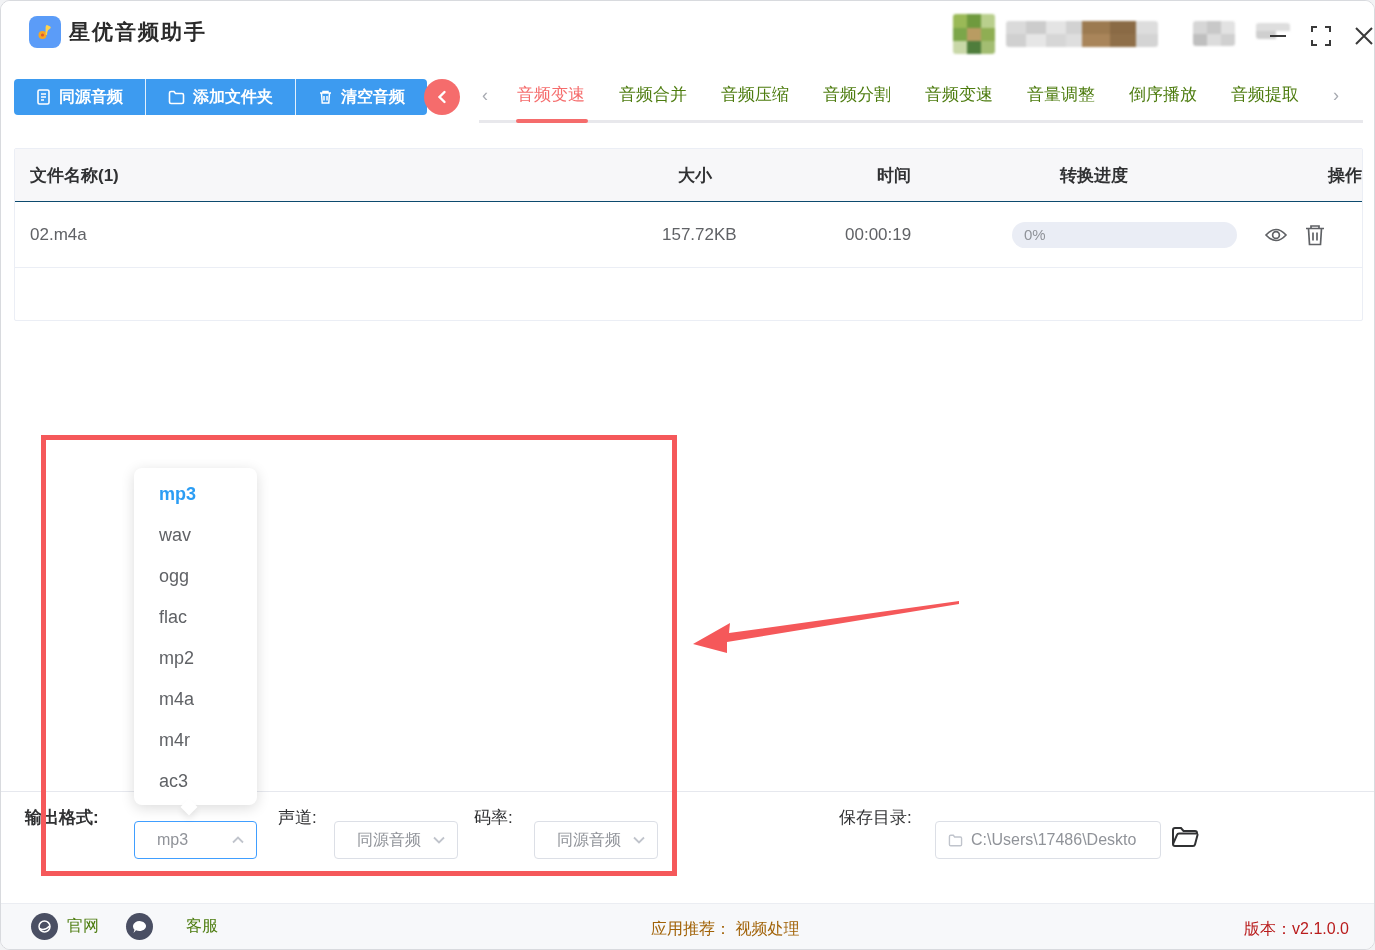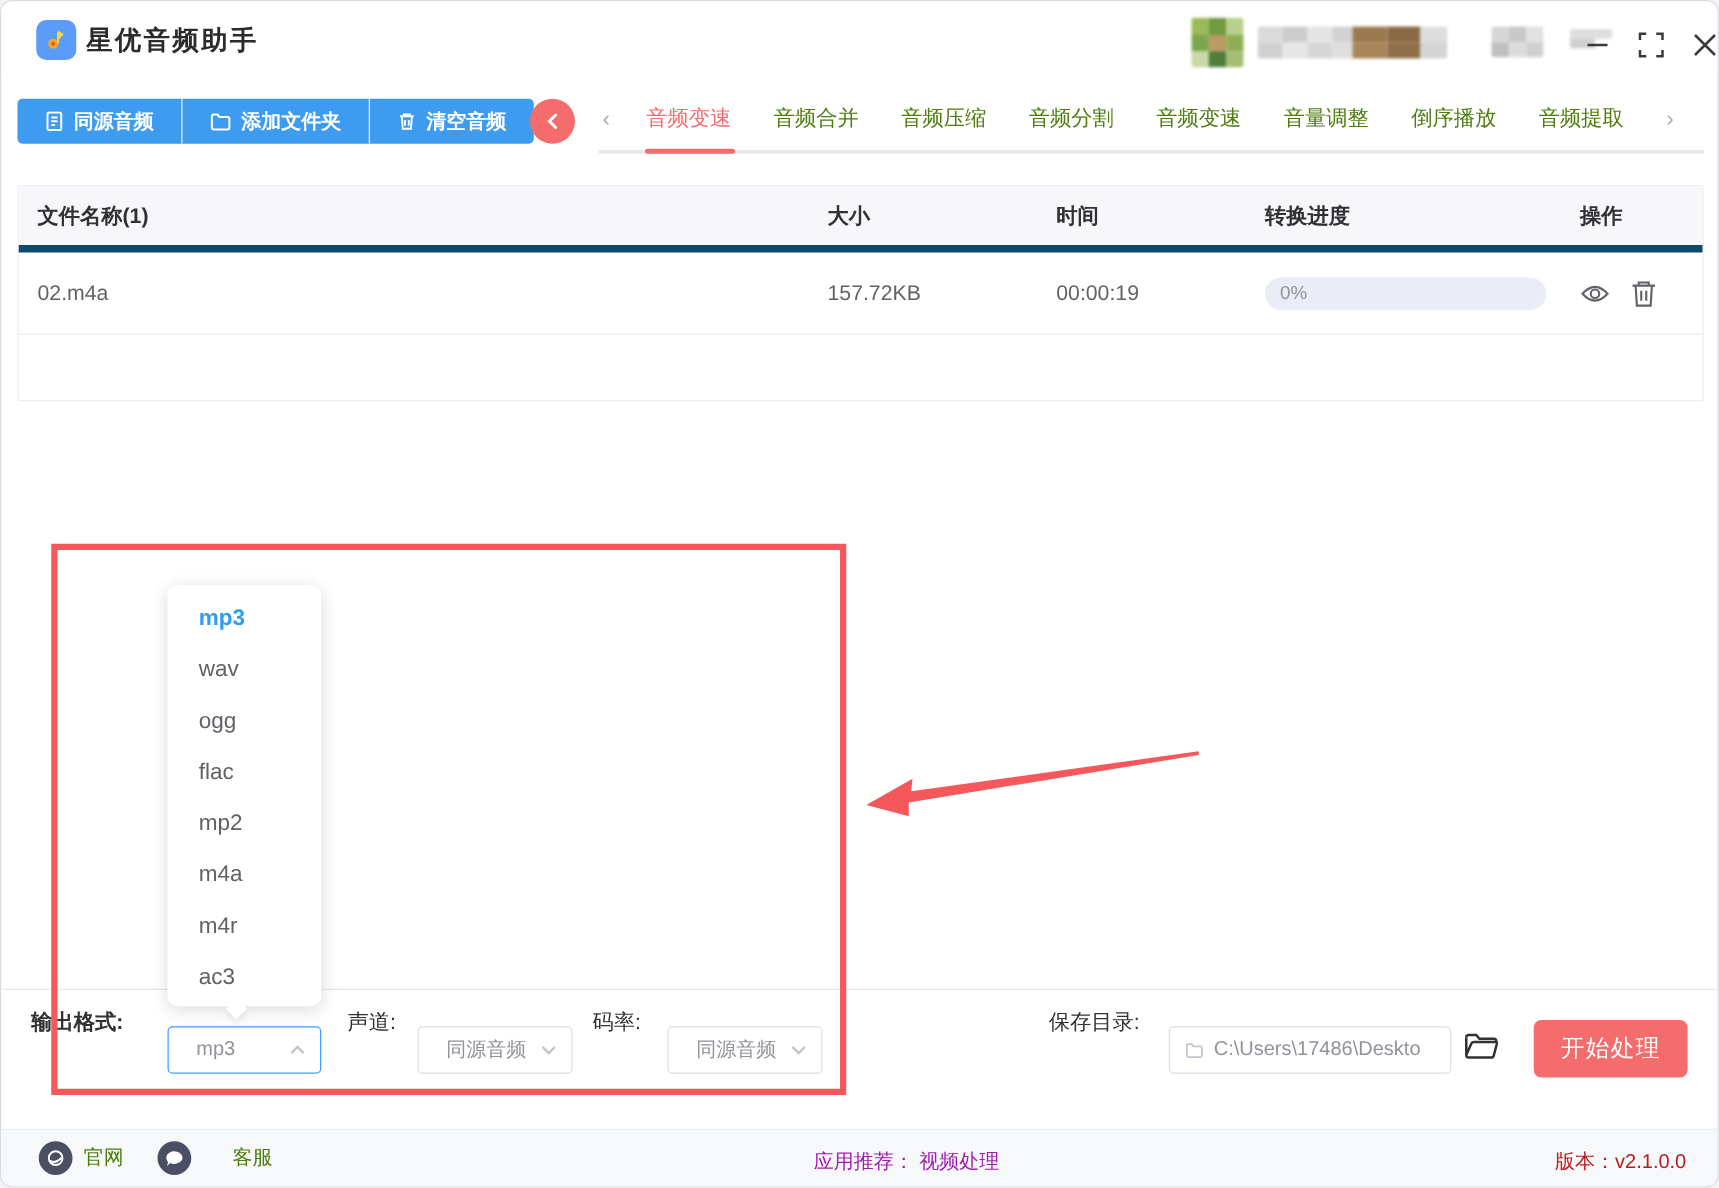--- a/index.html
+++ b/index.html
@@ -31,21 +31,21 @@
   .tab { font-size:17px; color:#4d7c0f; cursor:pointer; white-space:nowrap; }
   .tab.active { color:#f56c6c; }
   .tab-track { position:absolute; left:478px; top:119px; width:884px; height:3px; background:#e8e8ec; }
   .tab-indicator { position:absolute; left:515px; top:118px; width:72px; height:4px; border-radius:2px; background:#f56c6c; }
 
   
   .table { position:absolute; left:13px; top:147px; width:1349px; height:173px;
            border:1px solid #ebeef5; border-radius:2px; background:#fff; }
   .t-head { display:grid; grid-template-columns:632px 183px 167px 252px 1fr; height:53px;
             background:#f7f7f9; align-items:center; font-weight:700; font-size:17px; color:#303133;
-            border-bottom:6px solid #0c4a6e; }
+            border-bottom:1px solid #0c4a6e;gap:16px; }
   .t-head > div { padding-left:15px; }
   .t-row { display:grid; grid-template-columns:632px 183px 167px 252px 1fr; height:66px;
            align-items:center; font-size:17px; color:#606266; border-bottom:1px solid #ebeef5; }
   .t-row > div { padding-left:15px; }
   .progress-pill { width:225px; height:26px; border-radius:13px; background:#eaedf5; display:flex;
                    align-items:center; padding-left:12px; font-size:15px; color:#909399; }
   .op-icons { display:flex; gap:16px; align-items:center; }
   .op-icons svg { cursor:pointer; }
 
   
@@ -72,21 +72,21 @@
                background:#f56c6c; color:#fff; font-size:19px; display:flex; align-items:center;
                justify-content:center; cursor:pointer; letter-spacing:1px; }
 
   
   .footer { position:absolute; left:0; top:902px; width:100%; height:48px; background:#f7f8fa;
             border-top:1px solid #ebedf2; }
   .f-link { position:absolute; top:9px; display:flex; align-items:center; gap:9px; font-size:16px;
             color:#4d7c0f; cursor:pointer;justify-content:flex-end; }
   .f-circle { width:27px; height:27px; border-radius:50%; background:#4a4f63; display:flex;
               align-items:center; justify-content:center; color:#fff; }
-  .f-center { position:absolute; left:650px; top:15px; font-size:16px; color:#a21caf; }
+  .f-center { position:absolute; left:650px; top:15px; font-size:16px; color:#a16207; }
   .f-center .app-rec { cursor:pointer; }
   .f-version { position:absolute; right:25px; top:15px; font-size:16px; color:#b91c1c; }
 
   
   .anno-rect { position:absolute; left:40px; top:434px; width:636px; height:441px;
                border:5px solid #f5585a; z-index:10; pointer-events:none; }
   .anno-arrow { position:absolute; left:0; top:0; width:1375px; height:950px; z-index:10; pointer-events:none; }
 </style>
 </head>
 <body>
@@ -286,23 +286,20 @@
         <path d="M1.5 3 q0-1.5 1.5-1.5 h3 l1.5 2 h6.5 q1.5 0 1.5 1.5 v7 q0 1.5 -1.5 1.5 h-11 q-1.5 0 -1.5 -1.5 z"></path>
       </svg>
       <span>C:\Users\17486\Deskto</span>
     </div>
     <div class="browse-folder">
       <svg width="28" height="24" viewBox="0 0 28 24" fill="none" stroke="#303133" stroke-width="2">
         <path d="M2 5 q0-2 2-2 h6 l2.5 3 H24 q2 0 2 2 v1" fill="none"></path>
         <path d="M2 5 v14 q0 2 2 2 h18 q1.6 0 2-1.5 L26.5 10 q.3-1.5-1.5-1.5 H8 q-1.5 0-2 1.5 L2 19" fill="none"></path>
       </svg>
     </div>
-    <div class="start-btn">
-      <span>开始处理</span>
-    </div>
   </div>
 
   <div class="footer">
     <div class="f-link" style="left:30px;">
       <div class="f-circle">
         <svg width="17" height="17" viewBox="0 0 17 17" fill="none" stroke="#fff" stroke-width="1.5">
           <circle cx="8.5" cy="8.5" r="5.5"></circle>
             <path d="M3.5 10.5 q5 3 10-2.5"></path>
         </svg>
       </div>

